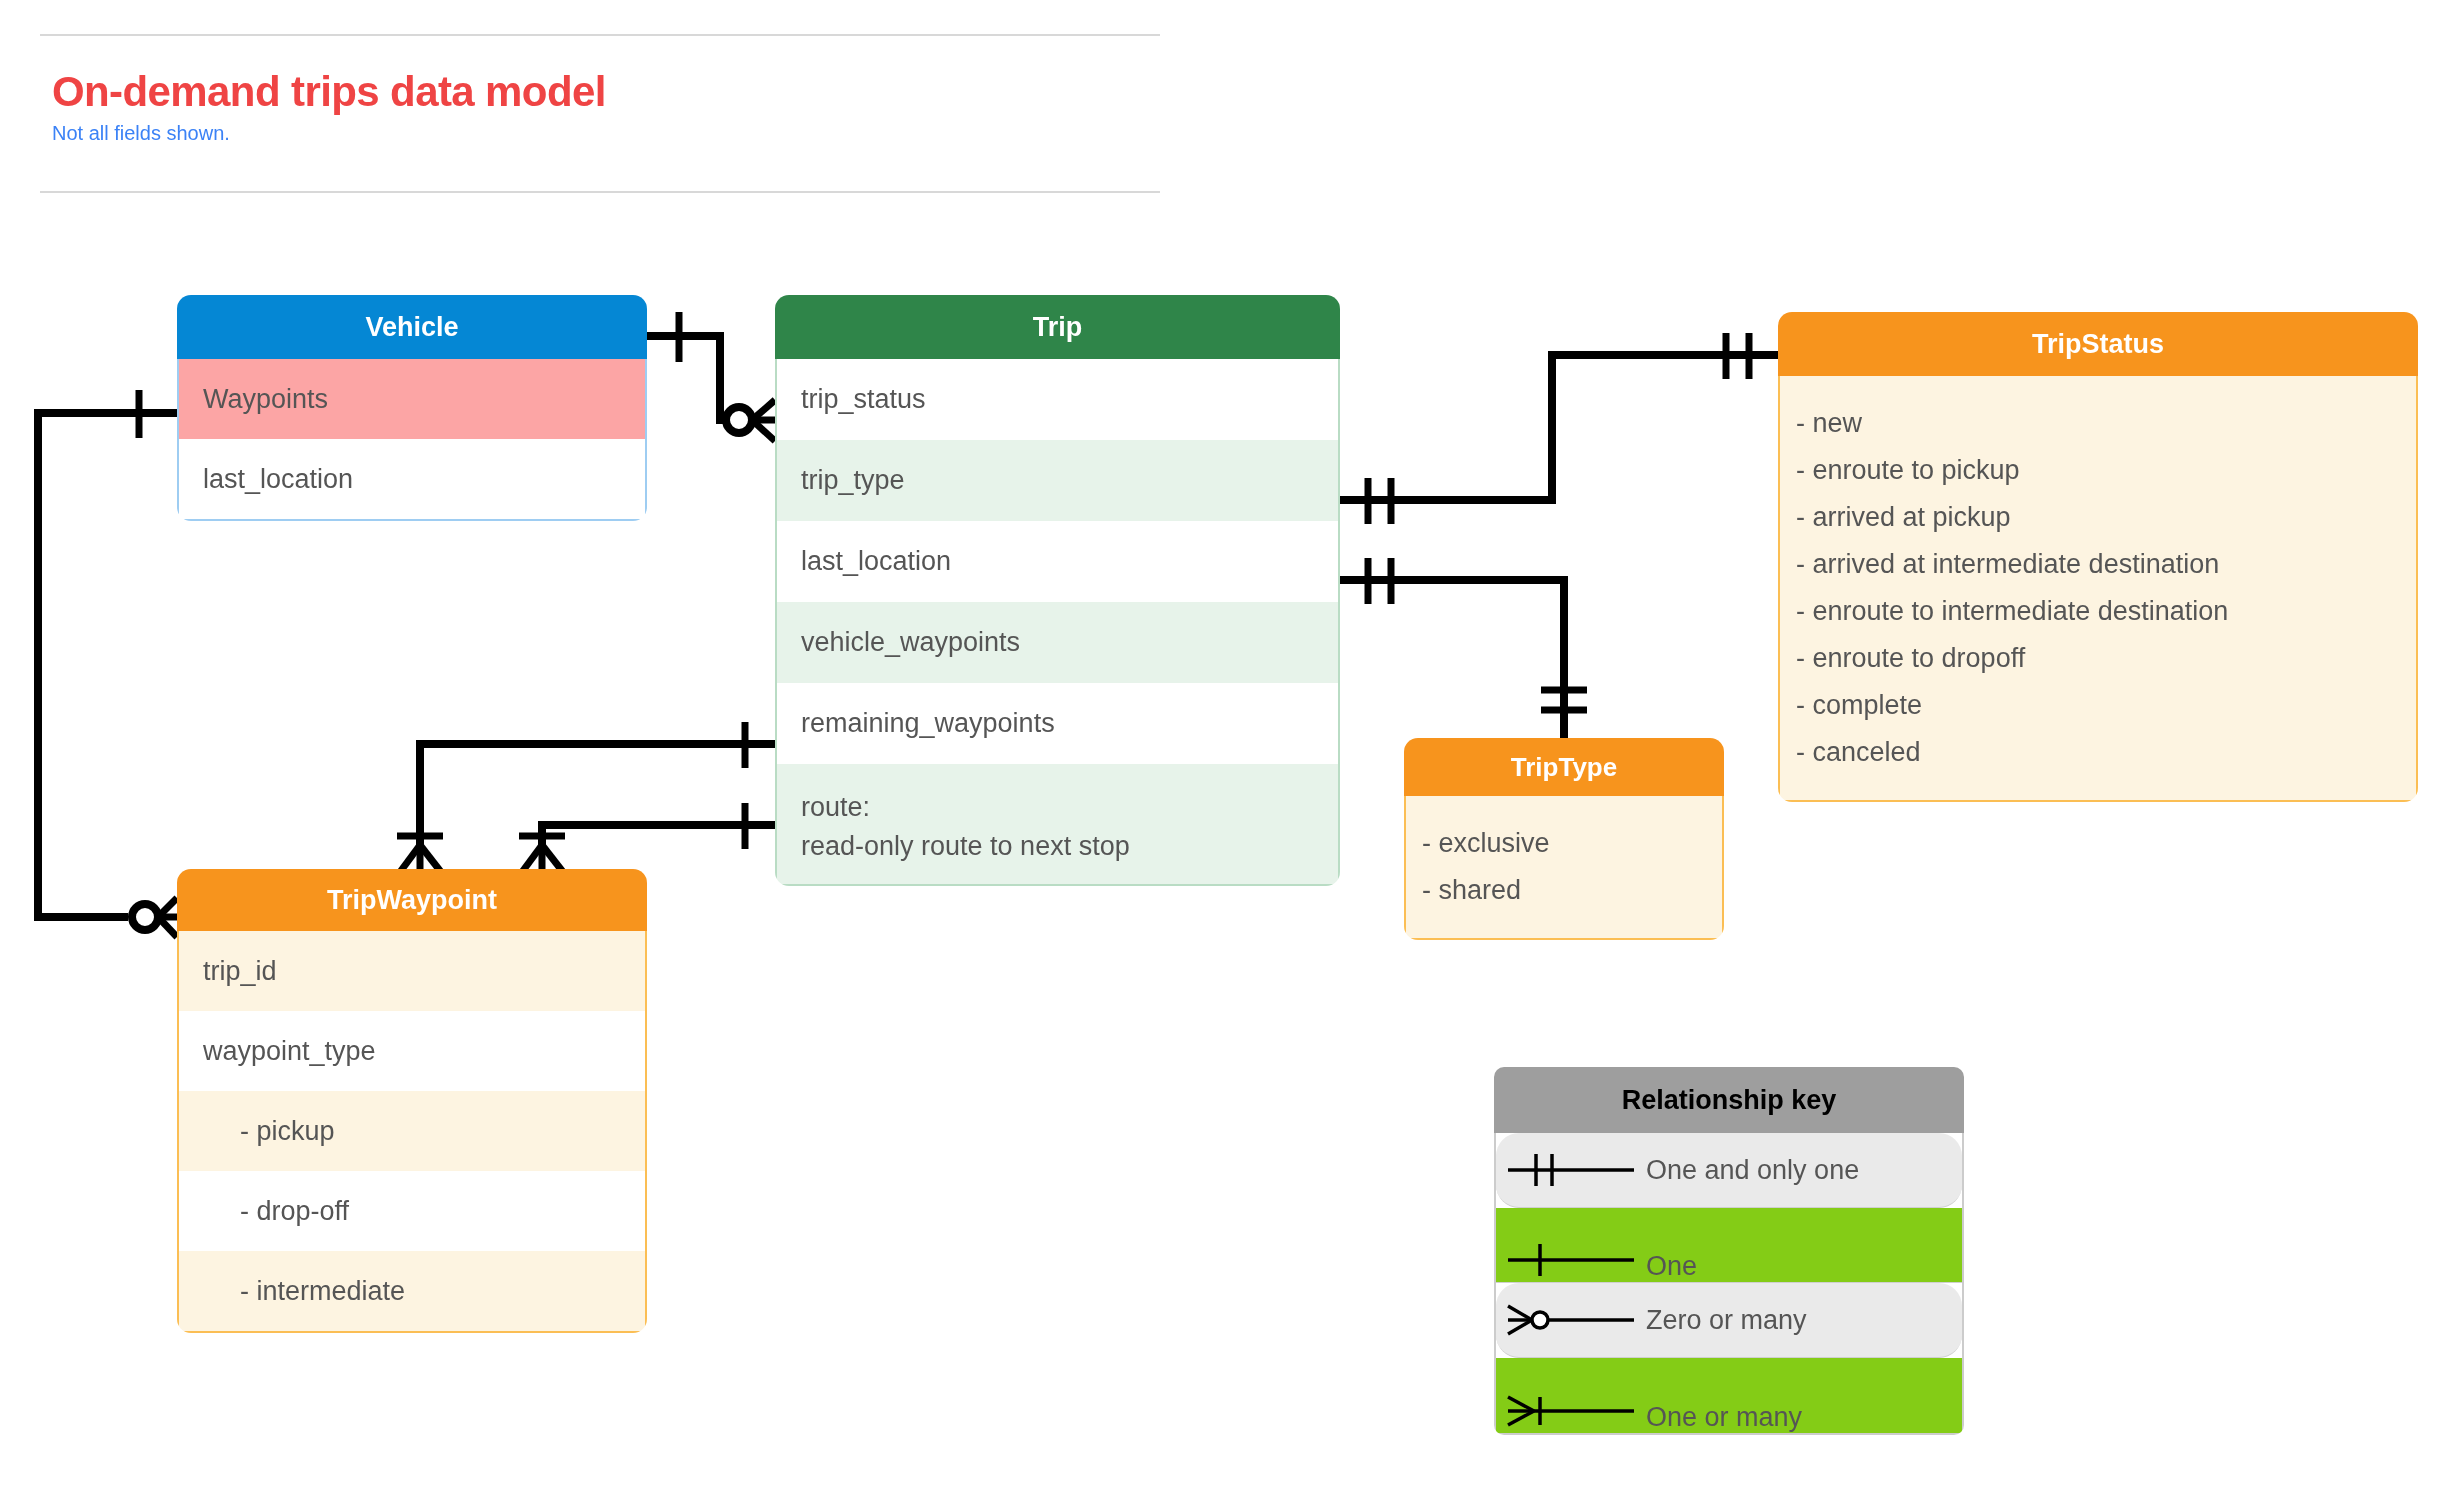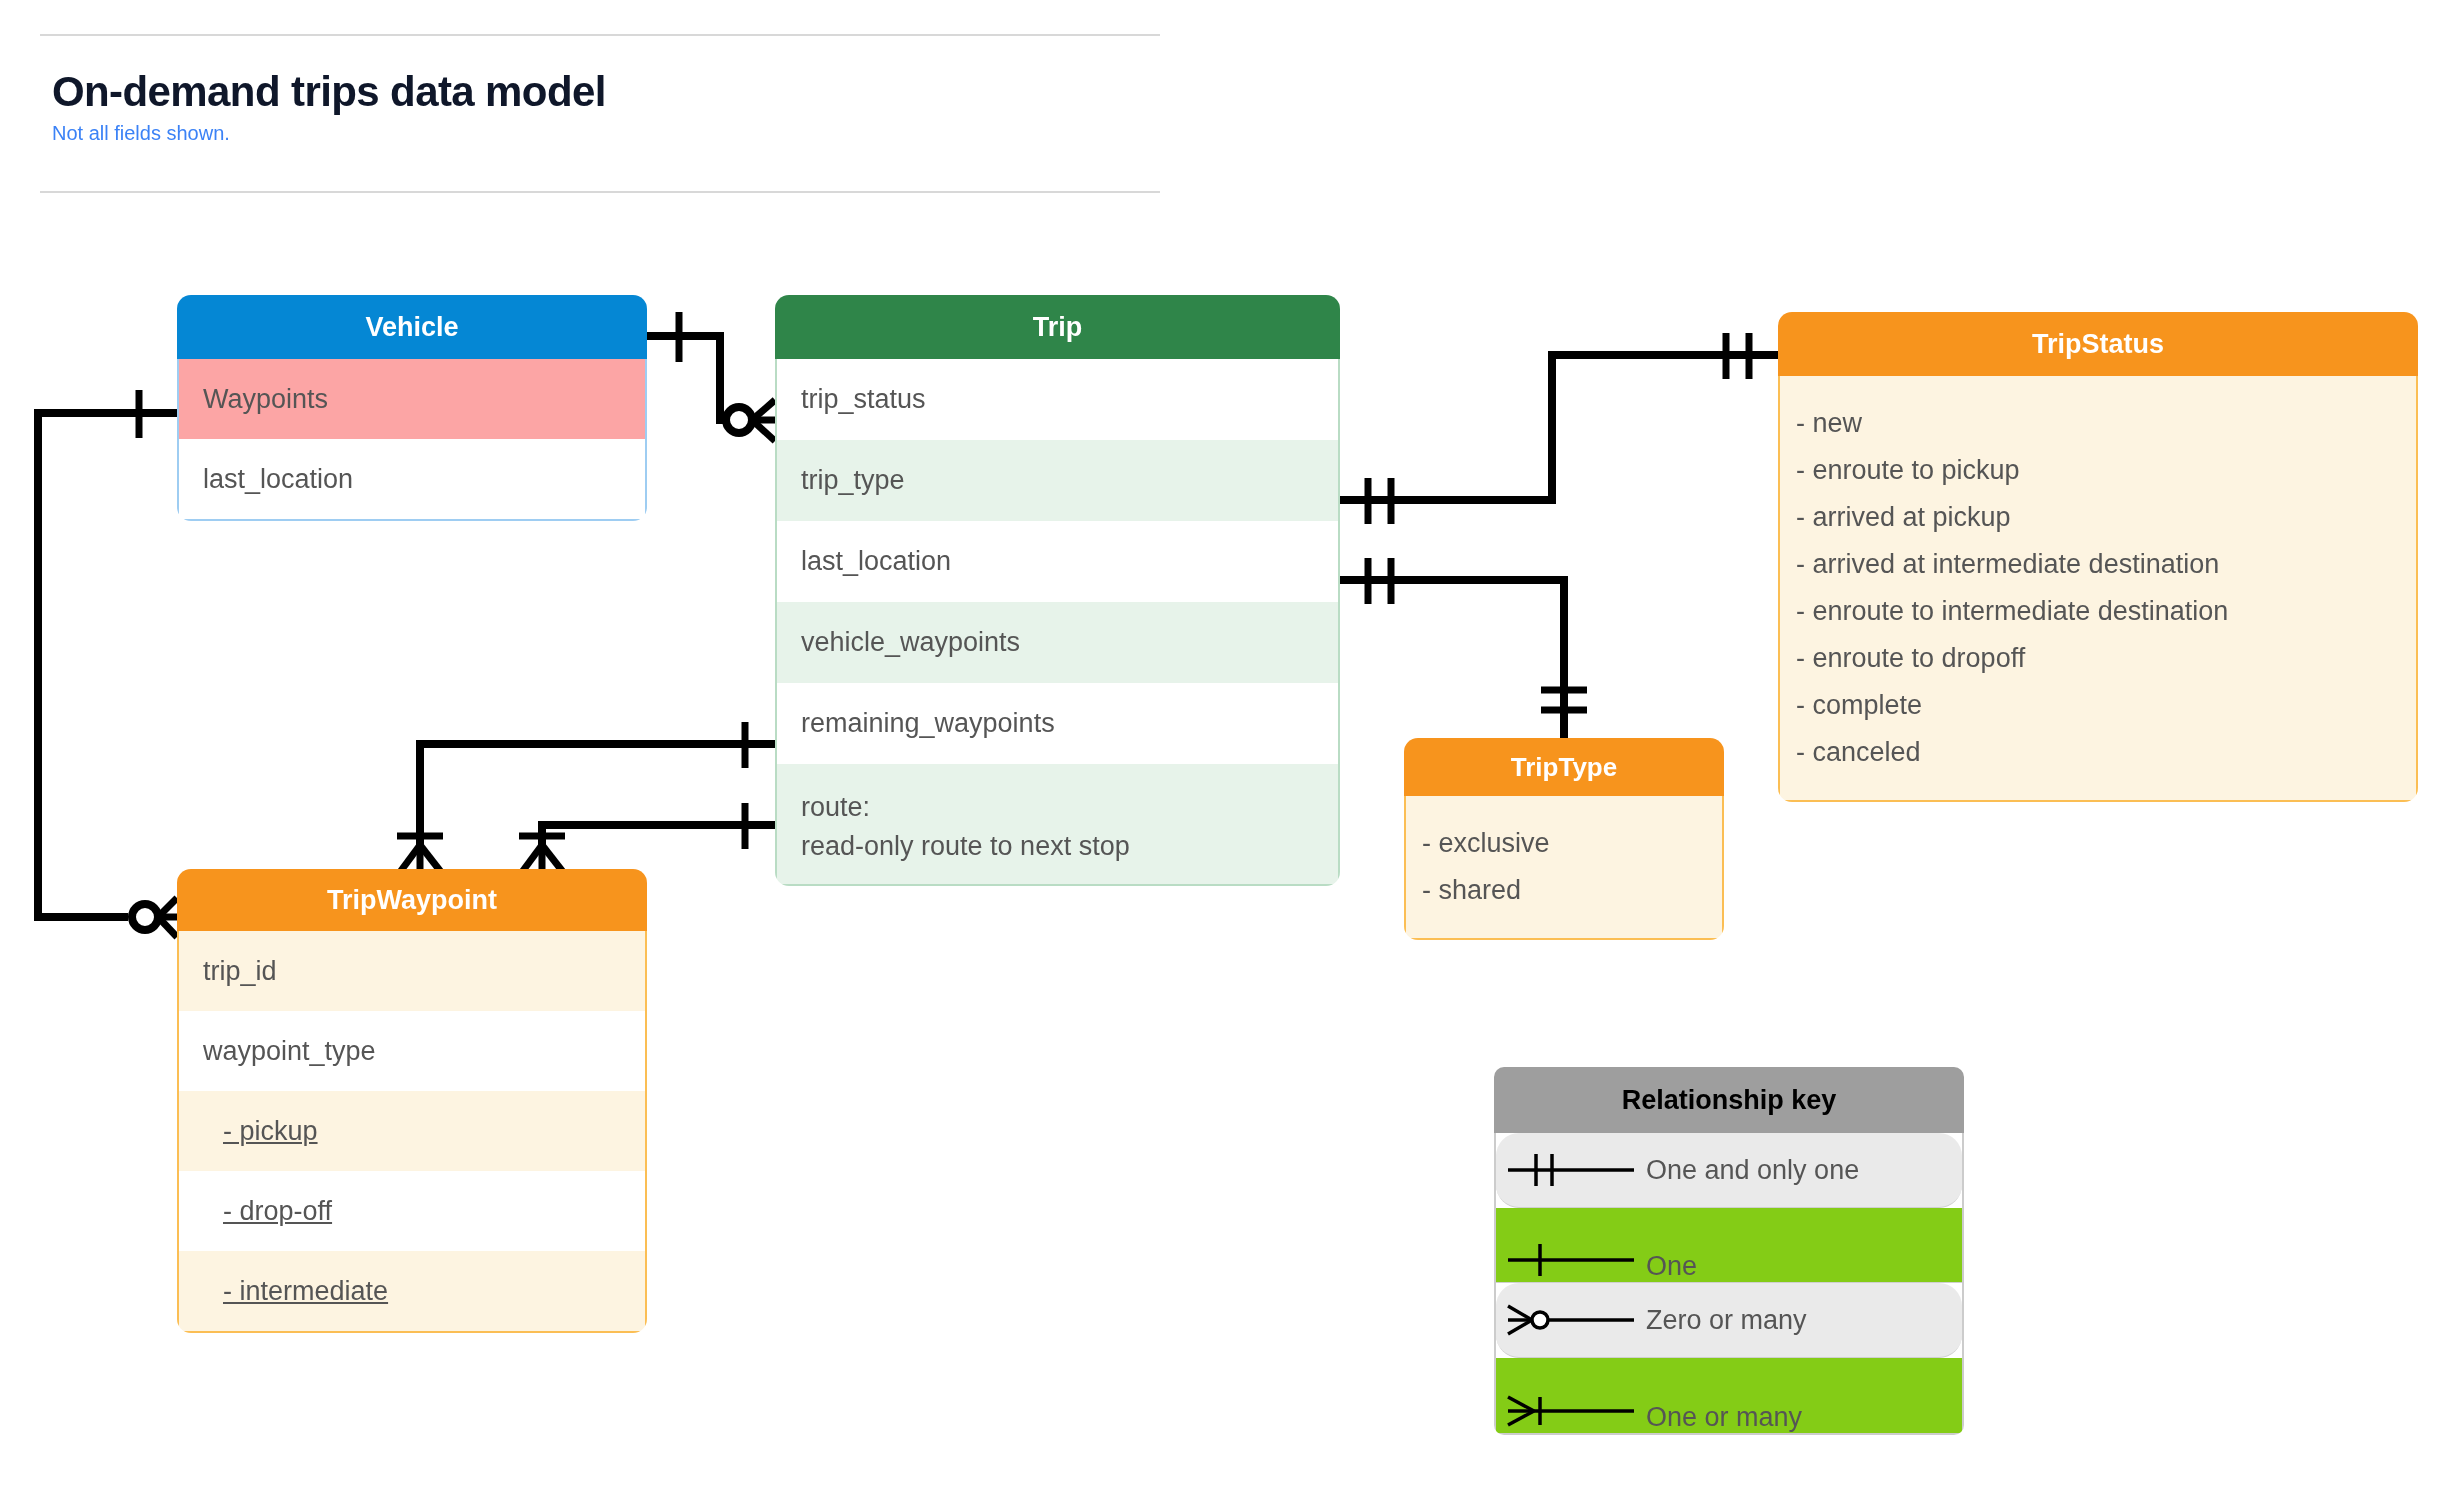--- a/index.html
+++ b/index.html
@@ -16,21 +16,21 @@
   
   #doc-header {
     position: absolute;
     left: 40px; top: 34px;
     width: 1120px;
   }
   .hrule { height: 2px; background: #d8d8d8; width: 100%; }
   #doc-title {
     font-size: 42px;
     font-weight: bold;
-    color: #0f172a;
+    color: #ef4444;
     letter-spacing: -0.6px;
     margin: 32px 0 6px 12px;
   }
   #doc-subtitle {
     font-size: 20px;
     color: #3b82f6;
     margin: 0 0 46px 12px;
   }
 
   
@@ -84,21 +84,21 @@
   
   #entity-triptype-wrap { left:1404px; top:738px; width:320px; }
   .triptype-hdr { height:58px; font-size:26px; }
 
   
   #entity-tripwaypoint-wrap { left:177px; top:869px; width:470px; }
   .tw-hdr { background:#f7941d; height:62px; }
   .tw-body { border:2px solid #fbbe54; border-top:none; }
   .tw-row-a { background:#fdf4e1; height:80px; }
   .tw-row-b { background:#ffffff; height:80px; }
-  .tw-indent { padding-left:44px;text-decoration:underline; }
+  .tw-indent { padding-left:61px; }
 
   
   #legend {
     position:absolute;
     left:1494px; top:1067px;
     width:470px;
     border-radius:10px;
     overflow:hidden;
     z-index:6;
   }

